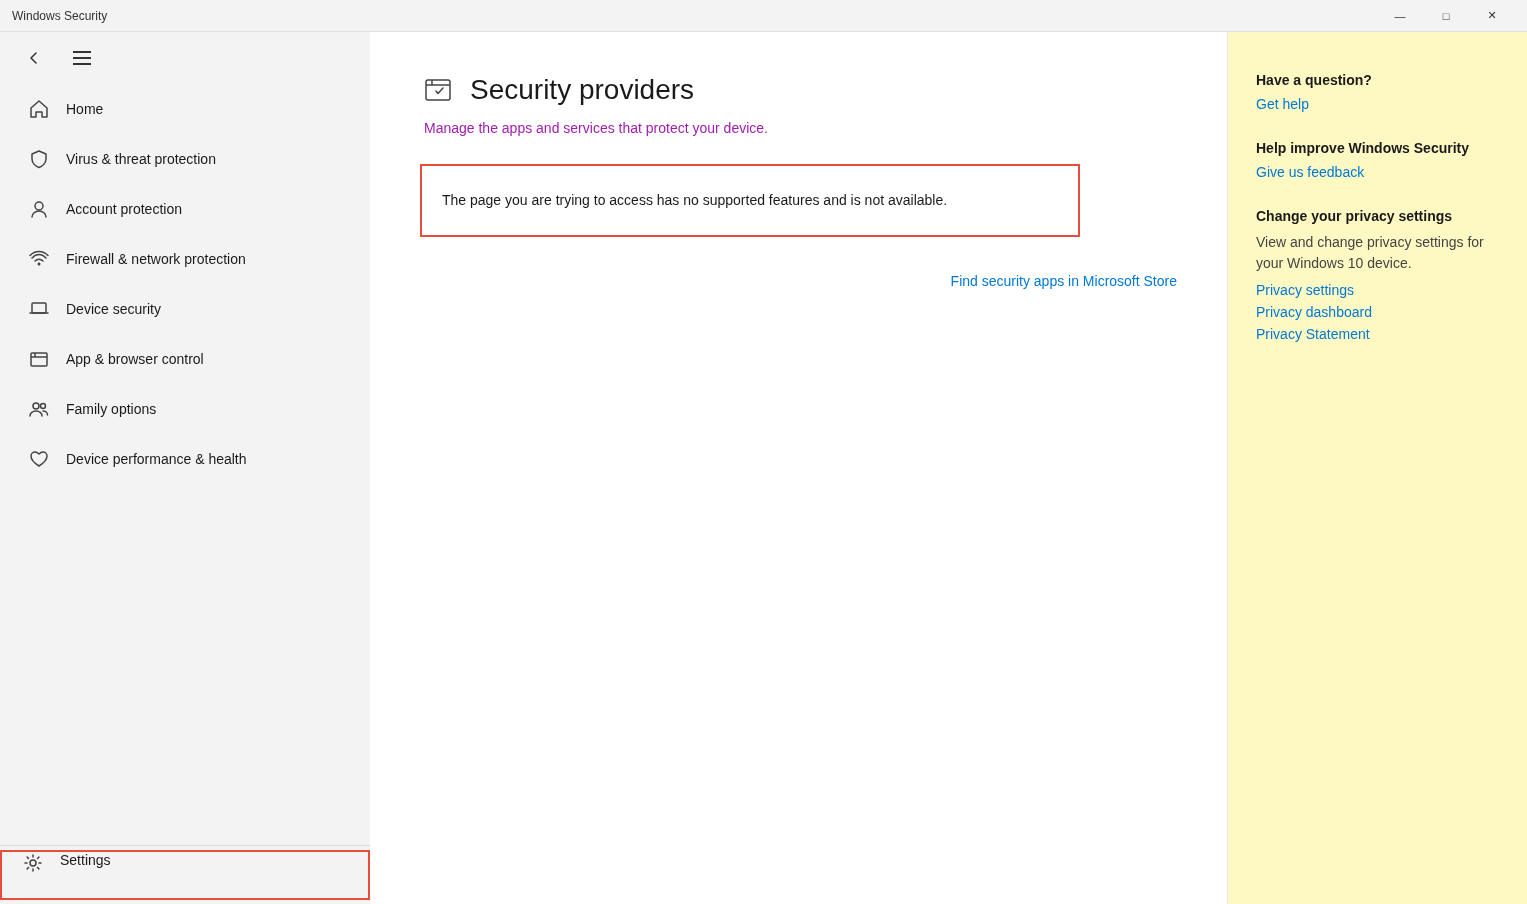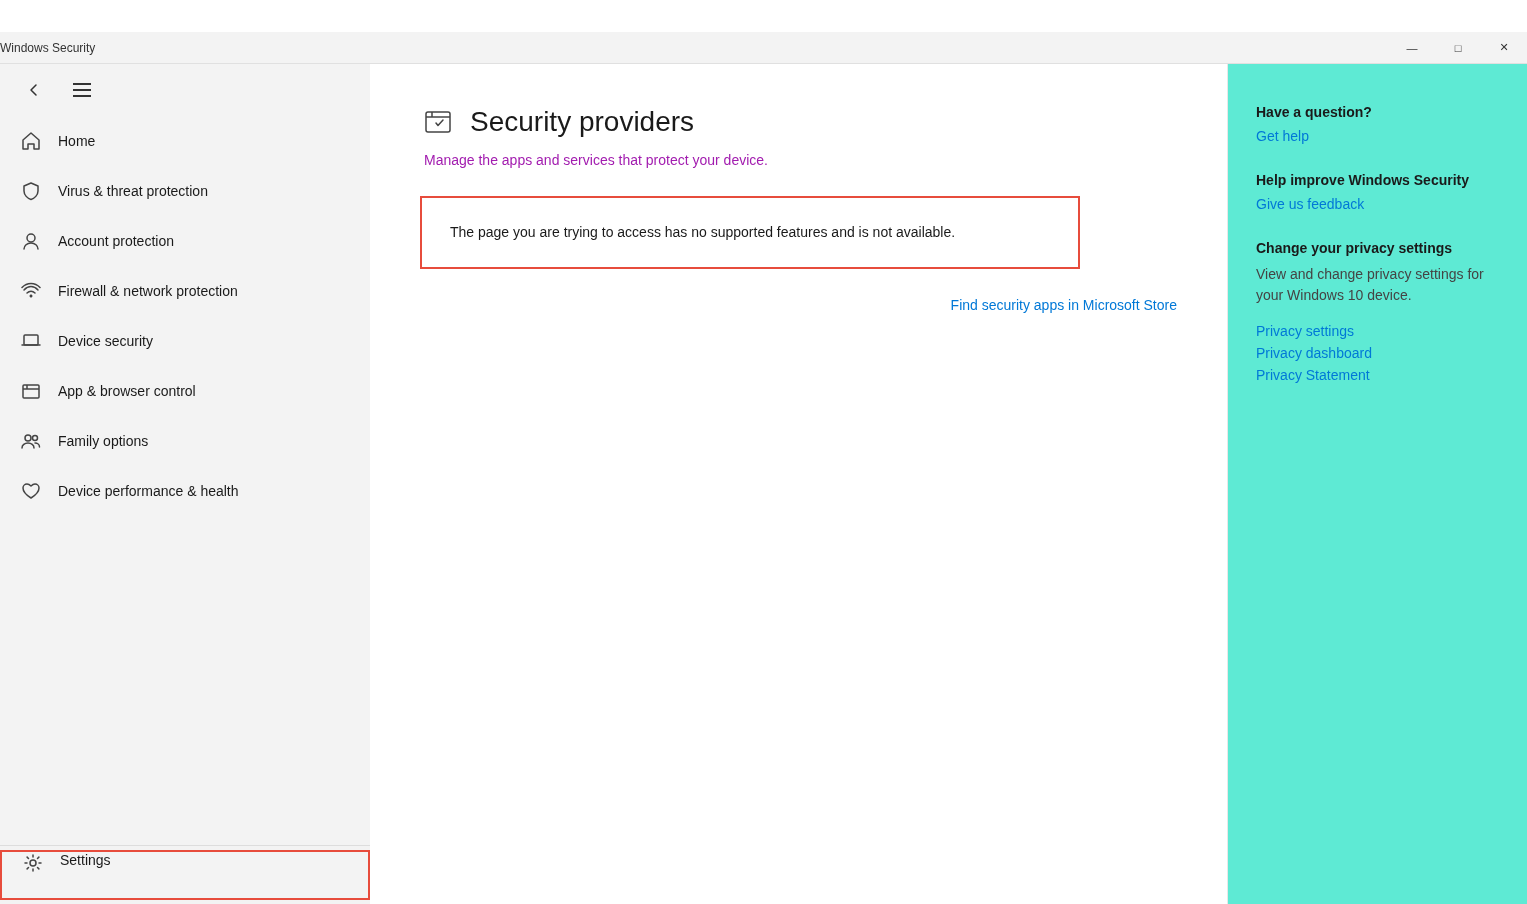--- a/index.html
+++ b/index.html
@@ -13,24 +13,23 @@
       display: flex;
       flex-direction: column;
     }
 
     
     .titlebar {
       background: #f3f3f3;
       height: 32px;
       display: flex;
       align-items: center;
-      padding: 0 0;
+      padding: 0 12px;
       border-bottom: 1px solid #e0e0e0;
       flex-shrink: 0;
-      margin-top: 32px;
     }
     .titlebar-title {
       font-size: 12px;
       color: #333;
       flex: 1;
     }
     .titlebar-controls {
       display: flex;
       gap: 0;
     }
@@ -97,21 +96,21 @@
 
     .nav-items {
       flex: 1;
       overflow-y: auto;
     }
 
     .nav-item {
       display: flex;
       align-items: center;
       height: 50px;
-      padding: 0 20px;
+      padding: 0 28px;
       gap: 16px;
       cursor: pointer;
       color: #1a1a1a;
     }
 
     .nav-icon {
       width: 22px;
       height: 22px;
       display: flex;
       align-items: center;
@@ -174,22 +173,22 @@
 
     .page-subtitle {
       font-size: 14px;
       color: #a21caf;
       margin-bottom: 28px;
       margin-left: 4px;
     }
 
     .error-box {
       border: 2.5px solid #e74c3c;
-      padding: 24px 28px;
-      margin-bottom: 28px;
+      padding: 24px 20px;
+      margin-bottom: 36px;
       max-width: 660px;
     }
 
     .error-text {
       font-size: 14px;
       color: #1a1a1a;
       line-height: 1.5;
     }
 
     .find-apps-link {
@@ -199,21 +198,21 @@
       cursor: pointer;
       text-align: right;
     }
 
     
     .right-panel {
       width: 300px;
       flex-shrink: 0;
       padding: 40px 28px;
       border-left: 1px solid #e8e8e8;
-      background: #5eead4;
+      background: #fef9c3;
     }
 
     .right-section {
       margin-bottom: 28px;
     }
 
     .right-section-title {
       font-size: 14px;
       font-weight: 600;
       color: #1a1a1a;
@@ -226,21 +225,21 @@
       color: #0078d7;
       text-decoration: none;
       cursor: pointer;
       margin-bottom: 6px;
     }
 
     .right-section-body {
       font-size: 14px;
       color: #444;
       line-height: 1.5;
-      margin-bottom: 17px;
+      margin-bottom: 8px;
     }
 
     
     svg { display: block; }
   </style>
 </head>
 <body>
 
 <div class="titlebar">
   <span class="titlebar-title">Windows Security</span>

